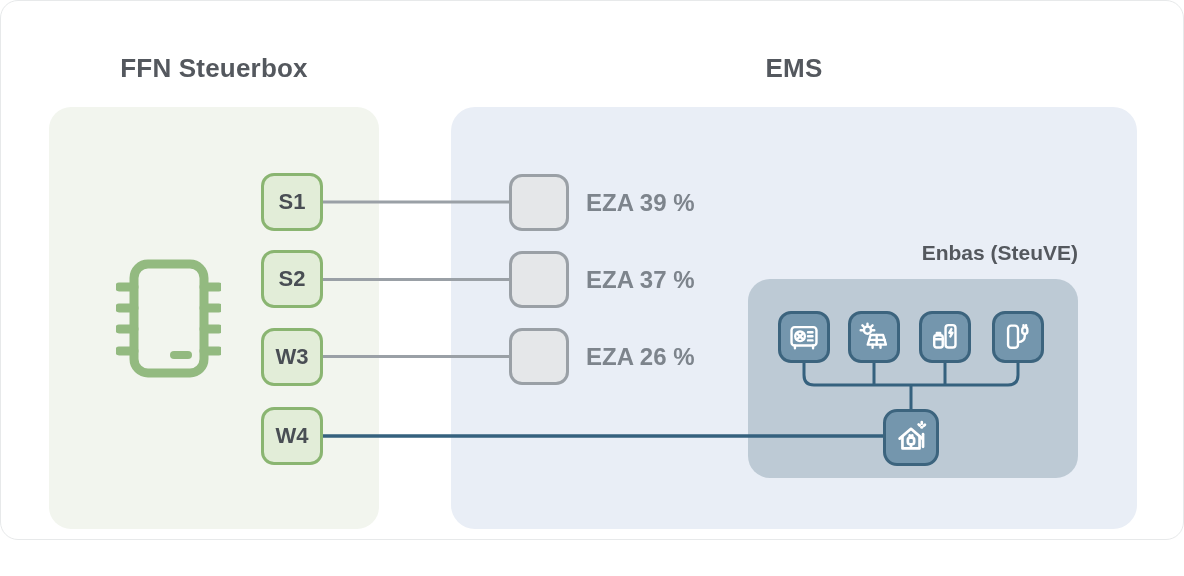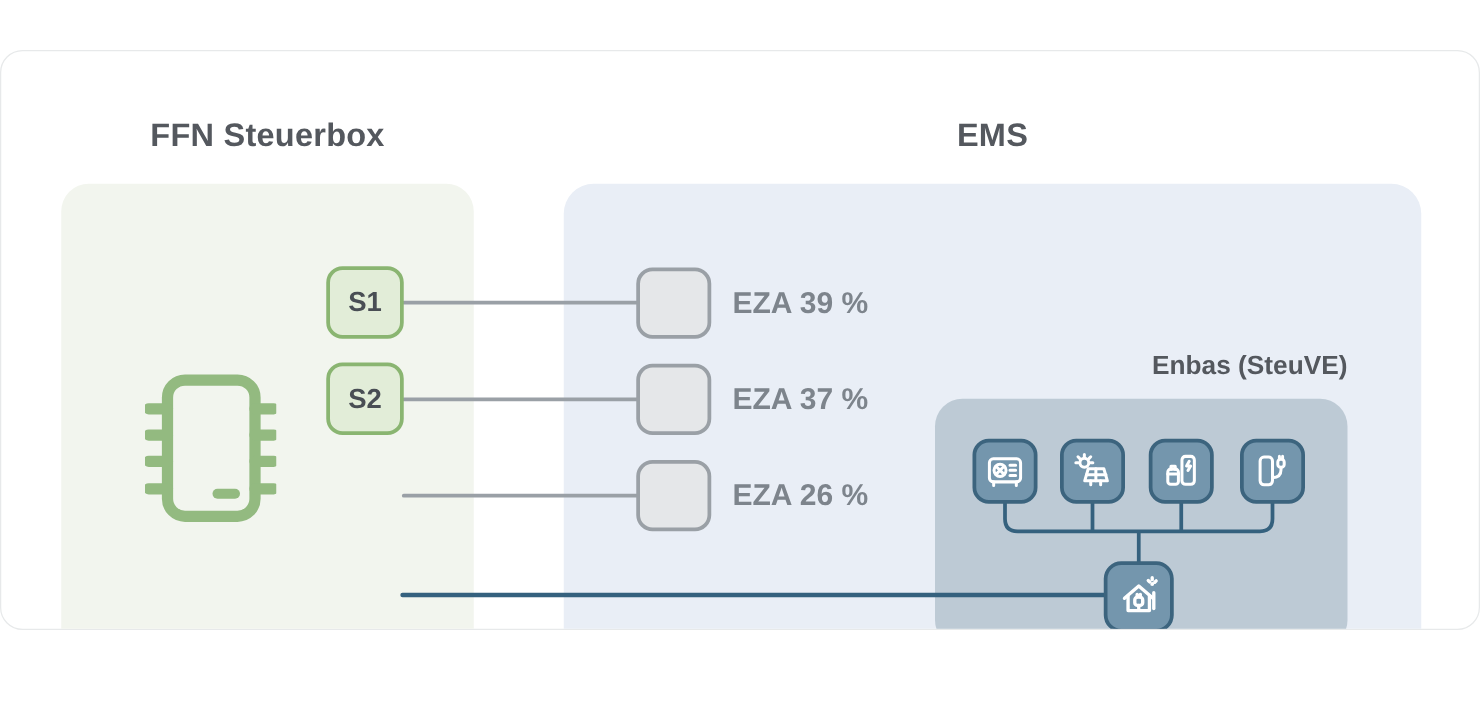--- a/index.html
+++ b/index.html
@@ -4,22 +4,22 @@
 <style>
   :root{
     --green-accent:#8ab571; --green-fill:#e2edd8; --chip-green:#93ba80;
     --panel-green:#f2f5ee; --panel-blue:#e9eef6; --panel-enbas:#bdcad5;
     --steel-fill:#7496ad; --steel-border:#3c647e; --dark-line:#35617e;
     --gray-line:#9aa0a6; --gray-fill:#e5e7e9;
     --title-text:#54585e; --label-text:#7d848c; --box-text:#494e54;
   }
   html,body{margin:0;padding:0;background:#fff;}
   body{font-family:"Liberation Sans", sans-serif;}
-  .canvas{position:relative;width:1184px;height:464px;background:#fff;
-    border:1px solid #e7e9ea;border-radius:18px;box-sizing:border-box;overflow:hidden;margin-top:40px;}
+  .canvas{position:relative;width:1184px;height:540px;background:#fff;
+    border:1px solid #e7e9ea;border-radius:18px;box-sizing:border-box;overflow:hidden;}
   .title{position:absolute;top:52px;text-align:center;font-size:26px;font-weight:700;
     color:var(--title-text);letter-spacing:.2px;}
   .panel{position:absolute;}
   .panel-green{left:48px;top:106px;width:330px;height:422px;border-radius:22px;background:var(--panel-green);}
   .panel-blue{left:450px;top:106px;width:686px;height:422px;border-radius:24px;background:var(--panel-blue);}
   .panel-enbas{left:747px;top:278px;width:330px;height:199px;border-radius:22px;background:var(--panel-enbas);}
   .enbas-title{position:absolute;left:747px;top:240px;width:330px;text-align:right;
     font-size:21px;font-weight:700;color:var(--title-text);}
   .wires{position:absolute;left:0;top:0;width:1184px;height:576px;pointer-events:none;}
   .w-gray{stroke:var(--gray-line);stroke-width:3;fill:none;stroke-linecap:round;}
@@ -71,20 +71,26 @@
       <path stroke-width="8" d="M58 96h14"></path>
     </svg>
   </div>
 
   <div class="pbox" style="top:172px;">
       <span>S1</span>
     </div>
   <div class="pbox" style="top:249px;">
       <span>S2</span>
     </div>
+  <div class="pbox" style="top:327px;">
+      <span>W3</span>
+    </div>
+  <div class="pbox" style="top:406px;">
+      <span>W4</span>
+    </div>
 
   <div class="gbox" style="top:173px;"></div>
   <div class="gbox" style="top:250px;"></div>
   <div class="gbox" style="top:327px;"></div>
 
   <div class="eza" style="top:173px;">EZA 39 %</div>
   <div class="eza" style="top:250px;">EZA 37 %</div>
   <div class="eza" style="top:327px;">EZA 26 %</div>
 
   <div class="dbox" style="left:777px;">

